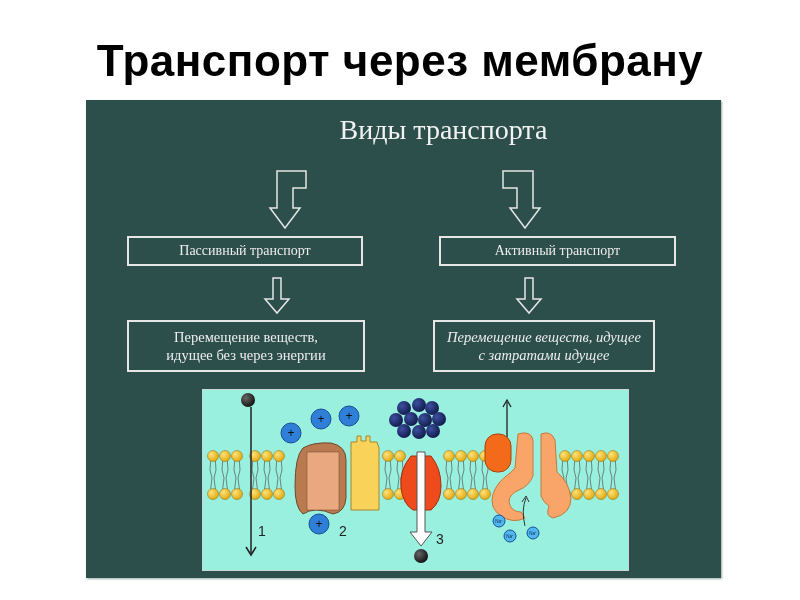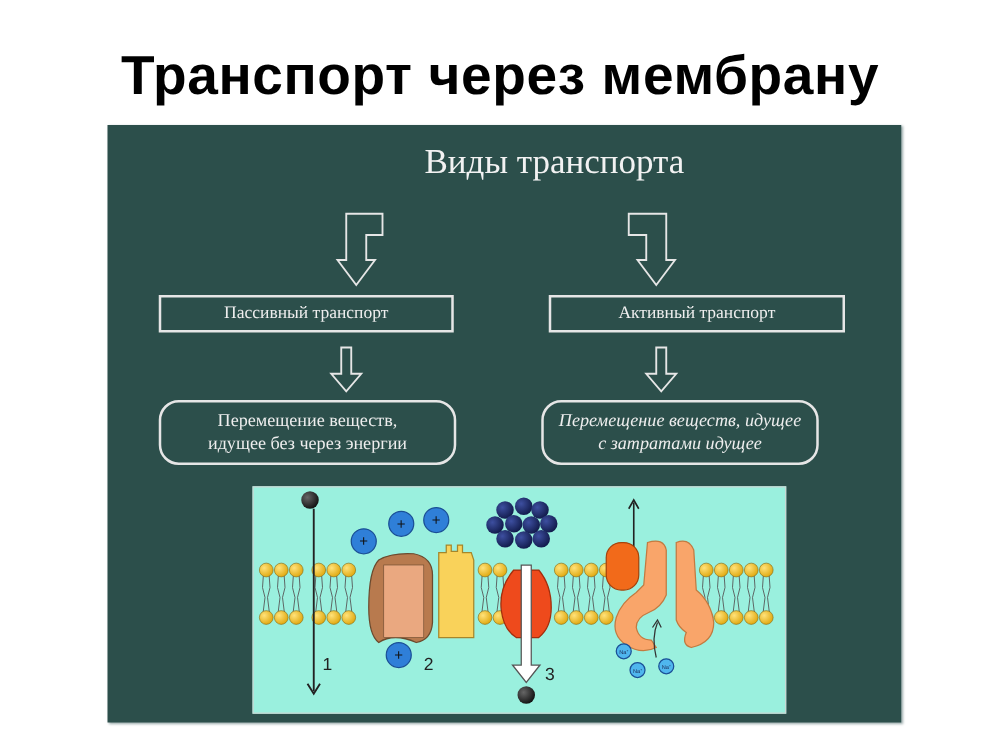--- a/index.html
+++ b/index.html
@@ -19,21 +19,21 @@
   .panel-title {
     position: absolute; left: 0; top: 14px; width: 635px; text-align: center;
     font-family: "Liberation Serif", serif; font-size: 28px; color: #f2f2f2; margin-left: 40px;
   }
   .box {
     position: absolute; border: 2px solid #e6e6e6; color: #eeeeee;
     font-family: "Liberation Serif", serif; text-align: center; box-sizing: border-box;
     display: flex; align-items: center; justify-content: center; line-height: 1.25;
   }
   .box.small { height: 30px; font-size: 14px; }
-  .box.big { height: 52px; font-size: 14.5px; padding: 0 6px; border-radius: 16px; }
+  .box.big { height: 52px; font-size: 14.5px; padding: 0 6px; }
   svg.arrow { position: absolute; overflow: visible; }
   .membrane {
     position: absolute; left: 116px; top: 289px; width: 425px; height: 180px;
     background: #9af0de; border: 1px solid #c8d8d4;
   }
 </style>
 </head>
 <body>
 
 <div class="slide-title">Транспорт через мембрану</div>

